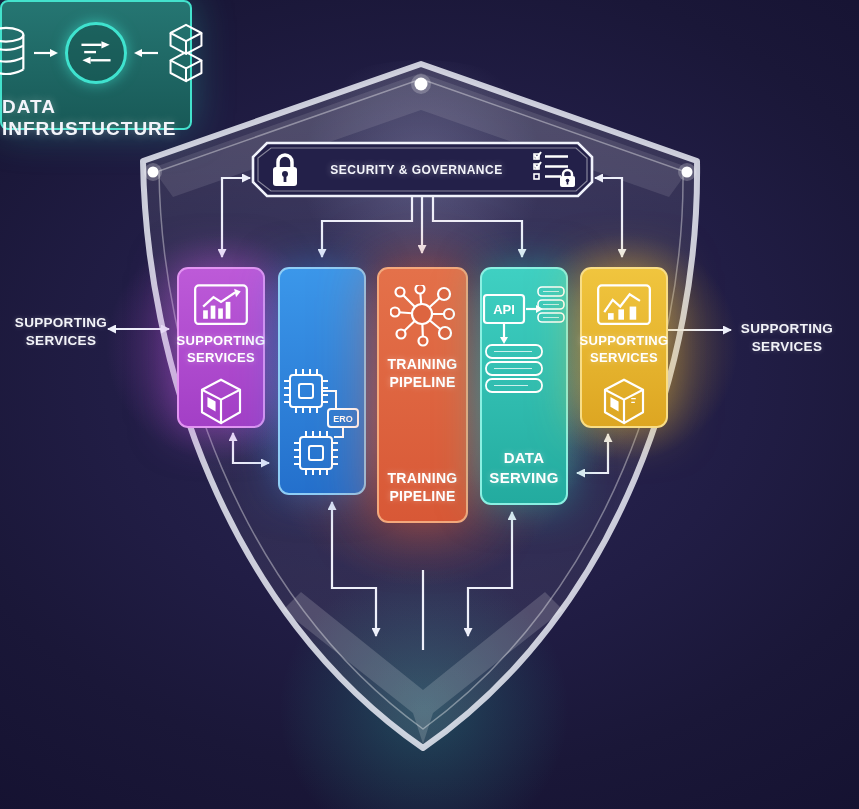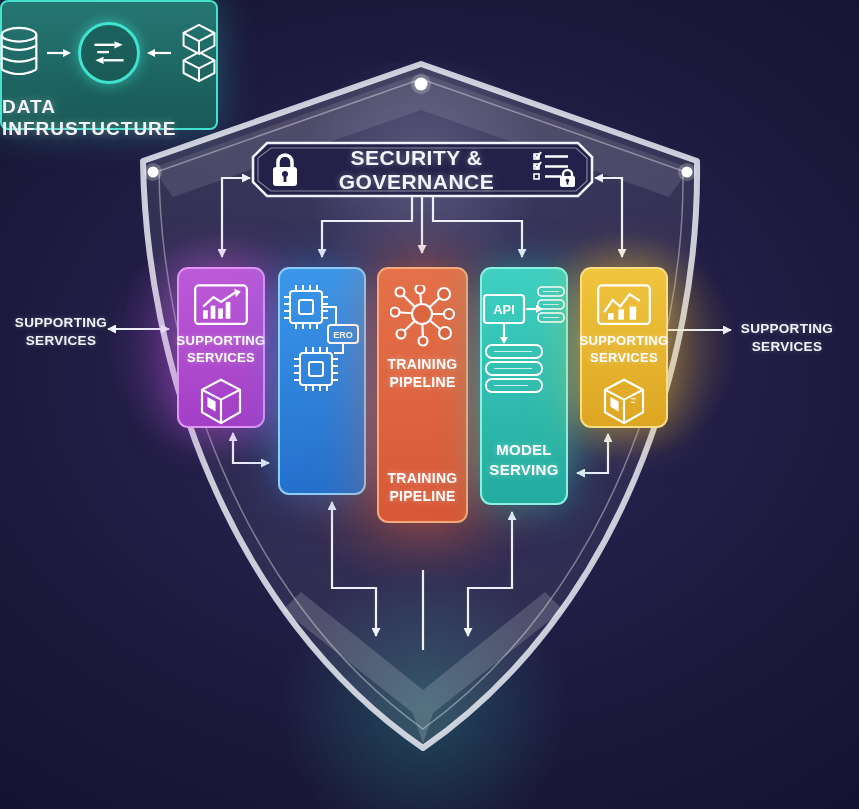--- a/index.html
+++ b/index.html
@@ -21,49 +21,49 @@
     font-weight:bold;font-size:13px;line-height:1.3;letter-spacing:.3px;
     text-align:center;white-space:pre-line;color:#fff;
     text-shadow:0 0 6px rgba(255,255,255,.35);
   }
   #box-purple{left:177px;top:267px;width:88px;height:161px;
     background:linear-gradient(180deg,#bd5ad8,#a33fc6);
     border:2px solid #e294f2;box-shadow:0 0 46px rgba(190,85,220,.55);}
   #box-blue{left:278px;top:267px;width:88px;height:228px;
     background:linear-gradient(180deg,#3b97ea,#2470cc);
     border:2px solid #8ecdf6;box-shadow:0 0 40px rgba(60,140,230,.5);
-    justify-content:flex-start;padding:12px 0 16px;}
+    justify-content:flex-end;padding:12px 0 16px;}
   #box-orange{left:377px;top:267px;width:91px;height:256px;
     background:linear-gradient(180deg,#e4714a,#d85836);
     border:2px solid #f4a87c;box-shadow:0 0 60px rgba(235,95,50,.6);}
   #box-teal{left:480px;top:267px;width:88px;height:238px;
     background:linear-gradient(180deg,#3fd0c2,#23ab9f);
     border:2px solid #8af0e2;box-shadow:0 0 42px rgba(45,200,185,.5);
-    justify-content:space-between;padding:12px 0 24px;}
+    justify-content:space-between;padding:12px 0 16px;}
   #box-yellow{left:580px;top:267px;width:88px;height:161px;
     background:linear-gradient(180deg,#f0c53e,#dda622);
     border:2px solid #f8dd86;box-shadow:0 0 48px rgba(240,190,50,.55);}
-  #box-bottom{left:315px;top:645px;width:218px;height:130px;
+  #box-bottom{left:315px;top:645px;width:192px;height:130px;
     background:linear-gradient(180deg,rgba(38,122,117,.96),rgba(24,92,88,.96));
     border:2.5px solid #43e2cd;border-radius:8px;
     box-shadow:0 0 40px rgba(45,190,170,.38);z-index:3;
     display:flex;flex-direction:column;align-items:center;box-sizing:border-box;}
   .bottom-row{display:flex;align-items:center;gap:5px;margin-top:20px;}
   #bottom-title{font-weight:bold;font-size:19px;letter-spacing:1px;margin-top:12px;
     text-shadow:0 0 8px rgba(255,255,255,.35);}
   .ext-label{
     position:absolute;z-index:4;font-weight:bold;font-size:13.5px;line-height:1.3;
     letter-spacing:.3px;text-align:center;white-space:pre-line;color:#f2f3f8;
     text-shadow:0 0 5px rgba(255,255,255,.25);
   }
   #banner{
     position:absolute;left:253px;top:143px;width:339px;height:53px;z-index:3;
     display:flex;align-items:center;box-sizing:border-box;padding:0 16px;
   }
-  #banner-title{flex:1;text-align:center;font-weight:bold;font-size:21px;
+  #banner-title{flex:1;text-align:center;font-weight:bold;font-size:12px;
     letter-spacing:.5px;text-shadow:0 0 7px rgba(255,255,255,.4);}
   .sync-circle{
     width:56px;height:56px;border:3px solid #3fe3cf;border-radius:50%;
     background:rgba(20,80,76,.45);display:flex;align-items:center;justify-content:center;
     box-shadow:0 0 14px rgba(63,227,207,.6);flex:0 0 auto;
   }
   .spacer{flex:1;}
 </style>
 </head>
 <body>
@@ -222,21 +222,21 @@
         <path d="M22,42 V56" stroke-width="2.2"></path>
         <rect x="4" y="64" width="56" height="13" rx="6" stroke-width="1.8"></rect>
         <rect x="4" y="81" width="56" height="13" rx="6" stroke-width="1.8"></rect>
         <rect x="4" y="98" width="56" height="13" rx="6" stroke-width="1.8"></rect>
         <path d="M12,70.5 H50 M12,87.5 H50 M12,104.5 H46" stroke-width="1.2" stroke-opacity=".75"></path>
       </g>
       <polygon points="54,24 61,28 54,32" fill="#ffffff"></polygon>
       <polygon points="18,56 26,56 22,63" fill="#ffffff"></polygon>
       <text x="22" y="33" text-anchor="middle" font-size="13" font-weight="bold" fill="#ffffff">API</text>
     </svg>
-    <div class="box-label" style="font-size:15px">MODEL
+    <div class="box-label" style="font-size:15px">DATA
 SERVING</div>
   </div>
 
   <div id="box-yellow" class="col-box">
     <svg style="margin-top:15px" width="58" height="44" viewBox="0 0 58 44">
       <rect x="1.5" y="1.5" width="55" height="41" rx="4" fill="none" stroke="#ffffff" stroke-width="2.4"></rect>
       <polyline points="8,30 17,17 25,24 35,11 46,18" fill="none" stroke="#ffffff" stroke-width="2.4"></polyline>
       <g fill="#ffffff">
         <rect x="12" y="31" width="6" height="7"></rect>
           <rect x="23" y="27" width="6" height="11"></rect>

